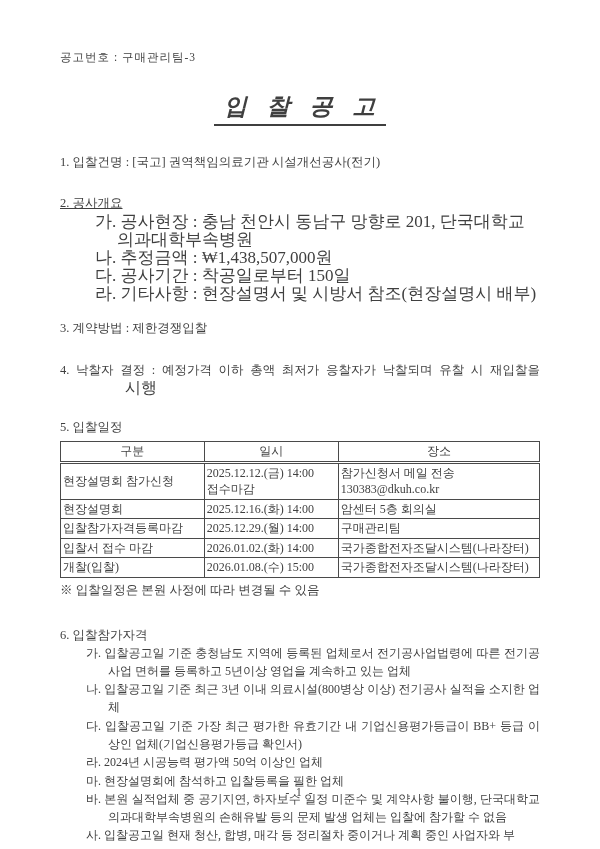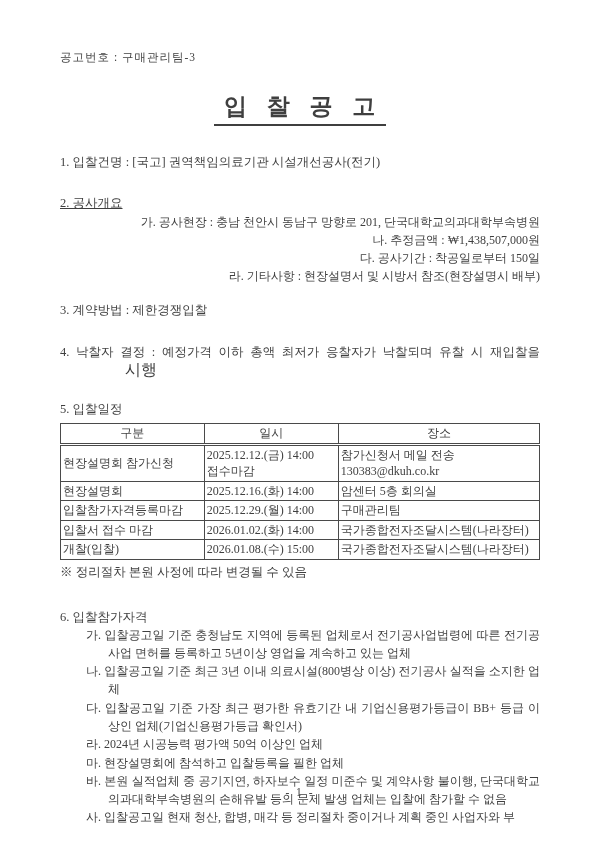--- a/index.html
+++ b/index.html
@@ -15,40 +15,40 @@
     padding: 50px 60px 0 60px;
     overflow: hidden;
   }
   .doc-number {
     font-size: 11.5px;
     letter-spacing: 1px;
   }
   .title-wrap {
     text-align: center;
     margin-top: 26px;
+    font-style: italic;
   }
   .title-text {
     display: inline-block;
     font-size: 23px;
     font-weight: bold;
     letter-spacing: 7px;
     border-bottom: 2px solid #3f3f3f;
     padding: 0 4px 2px 10px;
   }
   .sec-heading { font-size: 12.5px; line-height: 18px; }
   .sec-1 { margin-top: 27px; }
   .sec-2 { margin-top: 23px; text-decoration: underline; }
   .sub-list { margin-top: 1px; }
   .sub-item {
-    font-size: 12px;
+    font-size: 17px;
     line-height: 18px;
     margin-left: 35px;
     padding-left: 22px;
     text-indent: -22px;
-    text-align: right;
   }
   .sec-3 { margin-top: 16px; }
   .sec-4 { margin-top: 24px; }
   .award-line1 {
     font-size: 12.5px;
     line-height: 18px;
     text-align: justify;
     text-align-last: justify;
   }
   .award-line2 {
@@ -171,21 +171,21 @@
         <td>국가종합전자조달시스템(나라장터)</td>
       </tr>
       <tr>
         <td>개찰(입찰)</td>
         <td>2026.01.08.(수) 15:00</td>
         <td>국가종합전자조달시스템(나라장터)</td>
       </tr>
     </tbody>
   </table>
 
-  <p class="schedule-note">※ 정리절차 본원 사정에 따라 변경될 수 있음</p>
+  <p class="schedule-note">※ 입찰일정은 본원 사정에 따라 변경될 수 있음</p>
 
   <p class="sec-heading sec-6">6. 입찰참가자격</p>
   <div class="qual-list">
     <p class="qual-item">가. 입찰공고일 기준 충청남도 지역에 등록된 업체로서 전기공사업법령에 따른 전기공사업 면허를 등록하고 5년이상 영업을 계속하고 있는 업체</p>
     <p class="qual-item">나. 입찰공고일 기준 최근 3년 이내 의료시설(800병상 이상) 전기공사 실적을 소지한 업체</p>
     <p class="qual-item">다. 입찰공고일 기준 가장 최근 평가한 유효기간 내 기업신용평가등급이 BB+ 등급 이상인 업체(기업신용평가등급 확인서)</p>
     <p class="qual-item">라. 2024년 시공능력 평가액 50억 이상인 업체</p>
     <p class="qual-item">마. 현장설명회에 참석하고 입찰등록을 필한 업체</p>
     <p class="qual-item">바. 본원 실적업체 중 공기지연, 하자보수 일정 미준수 및 계약사항 불이행, 단국대학교의과대학부속병원의 손해유발 등의 문제 발생 업체는 입찰에 참가할 수 없음</p>
     <p class="qual-item">사. 입찰공고일 현재 청산, 합병, 매각 등 정리절차 중이거나 계획 중인 사업자와 부</p>

